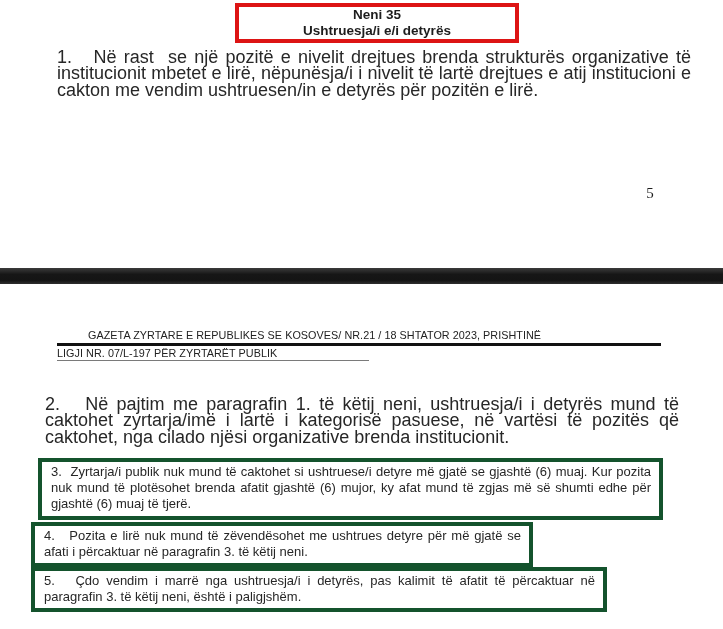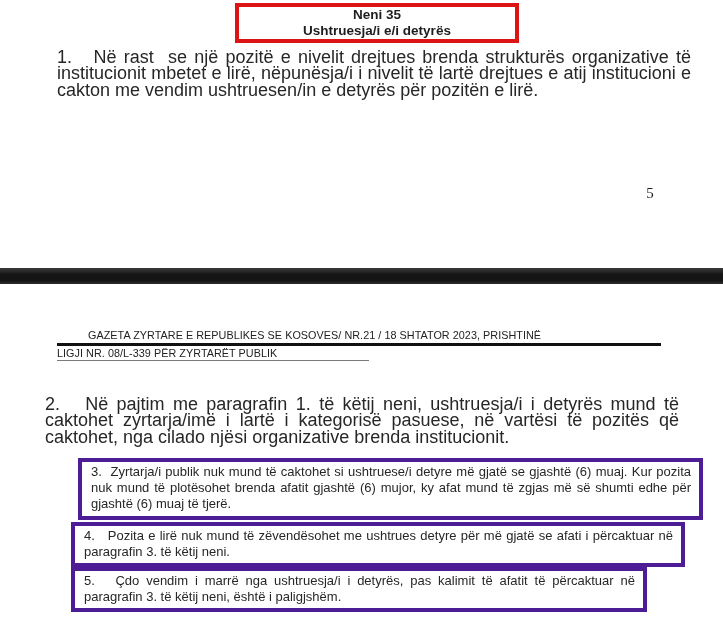--- a/index.html
+++ b/index.html
@@ -67,35 +67,34 @@
   .hdr1 { top: 329px; margin-left: 31px; }
   .hdr2 { top: 347px; }
   .rule { position: absolute; left: 57px; }
   .rule-thick { top: 343px; width: 604px; height: 3px; background: #111111; }
   .rule-thin  { top: 360px; width: 312px; height: 1px; background: #7a7a7a; }
 
   .p2 { left: 45px; top: 396px; width: 634px; }
 
   .hbox {
     position: absolute;
-    border: 4px solid #4c1d95;
+    border: 4px solid #14532d;
     box-sizing: border-box;
     background: #ffffff;
-    margin-left: 40px;
   }
   .hbox p {
     margin: 0;
     padding: 2px 8px 3px 9px;
     text-align: justify;
     font-size: 13px;
     line-height: 16.2px;
     color: #272727;
   }
   .b3 { left: 38px; top: 458px; width: 625px; }
-  .b4 { left: 31px; top: 522px; width: 614px; }
+  .b4 { left: 31px; top: 522px; width: 502px; }
   .b5 { left: 31px; top: 567px; width: 576px; }
 </style>
 </head>
 <body>
 
 <div class="canvas">
 
   <section>
     <div class="title-box">
       <div>Neni 35</div>
@@ -103,21 +102,21 @@
     </div>
     <p class="para p1">1.&nbsp;&nbsp;&nbsp;Në rast&nbsp; se një pozitë e nivelit drejtues brenda strukturës organizative të institucionit mbetet e lirë, nëpunësja/i i nivelit të lartë drejtues e atij institucioni e cakton me vendim ushtruesen/in e detyrës për pozitën e lirë.</p>
     <div class="pagenum">5</div>
   </section>
 
   <div class="page-separator"></div>
 
   <section>
     <div class="hdr hdr1">GAZETA ZYRTARE E REPUBLIKES SE KOSOVES/ NR.21 / 18 SHTATOR 2023, PRISHTINË</div>
     <div class="rule rule-thick"></div>
-    <div class="hdr hdr2">LIGJI NR. 08/L-339 PËR ZYRTARËT PUBLIK</div>
+    <div class="hdr hdr2">LIGJI NR. 07/L-197 PËR ZYRTARËT PUBLIK</div>
     <div class="rule rule-thin"></div>
 
     <p class="para p2">2.&nbsp;&nbsp;&nbsp;Në pajtim me paragrafin 1. të këtij neni, ushtruesja/i i detyrës mund të caktohet zyrtarja/imë i lartë i kategorisë pasuese, në vartësi të pozitës që caktohet, nga cilado njësi organizative brenda institucionit.</p>
 
     <div class="hbox b3">
       <p>3.&nbsp;&nbsp;Zyrtarja/i publik nuk mund të caktohet si ushtruese/i detyre më gjatë se gjashtë (6) muaj. Kur pozita nuk mund të plotësohet brenda afatit gjashtë (6) mujor, ky afat mund të zgjas më së shumti edhe për gjashtë (6) muaj të tjerë.</p>
     </div>
 
     <div class="hbox b4">
       <p>4.&nbsp;&nbsp;&nbsp;Pozita e lirë nuk mund të zëvendësohet me ushtrues detyre për më gjatë se afati i përcaktuar në paragrafin 3. të këtij neni.</p>

